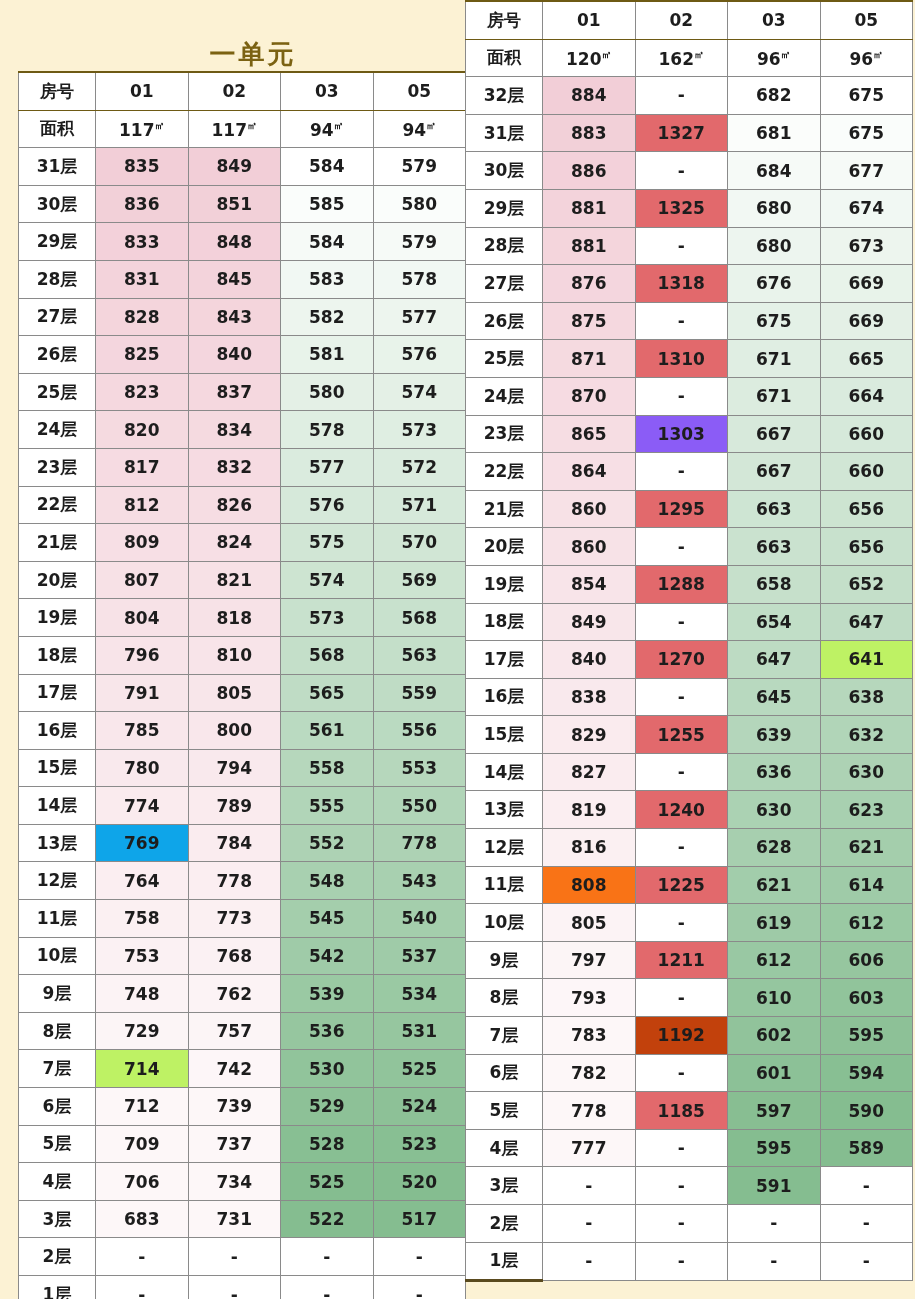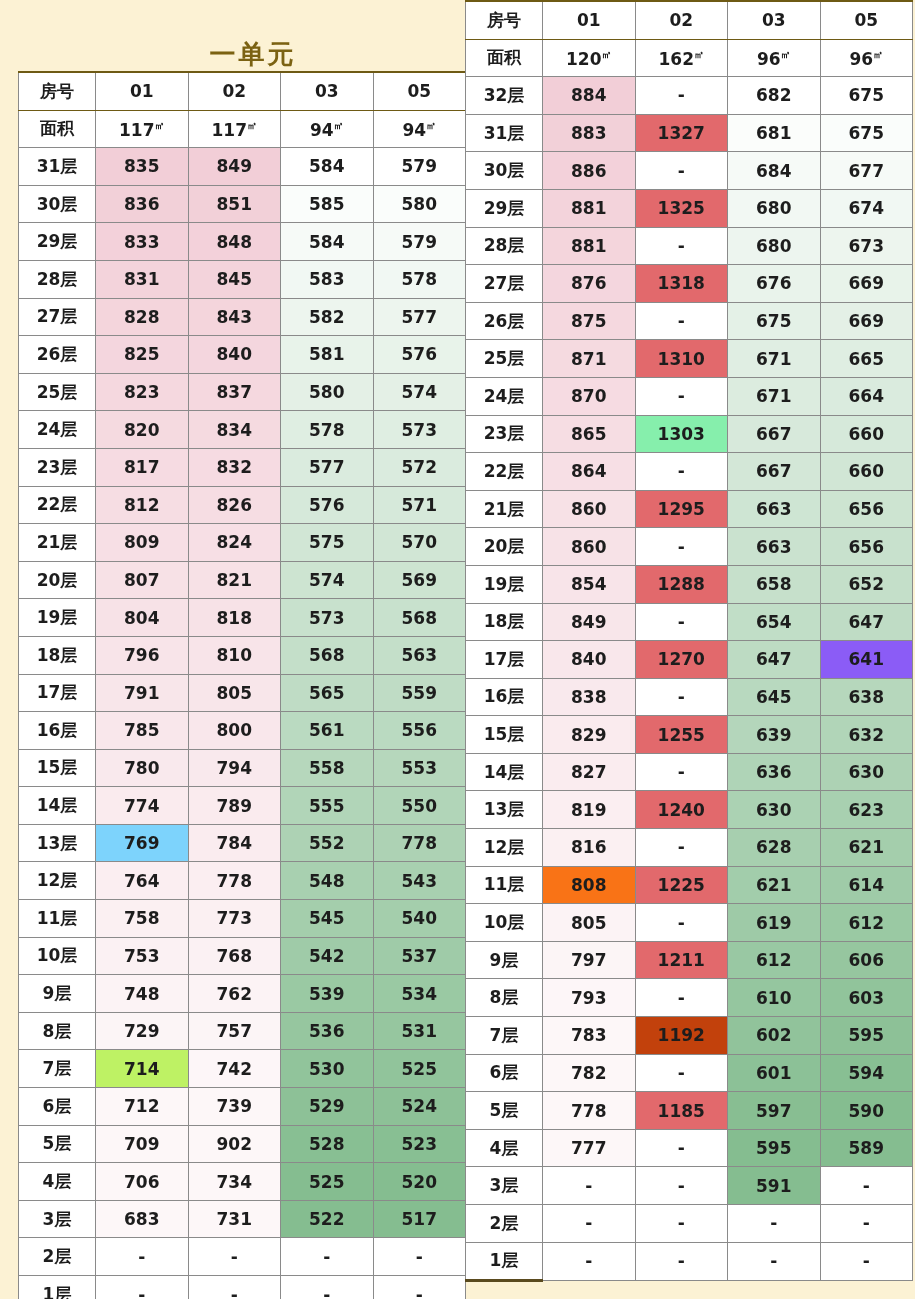--- a/index.html
+++ b/index.html
@@ -272,21 +272,21 @@
           </tr>
           <tr class="data-row">
             <td class="floor">14层</td>
             <td class="" style="background:rgb(250,235,238)">774</td>
             <td class="" style="background:rgb(250,235,238)">789</td>
             <td class="" style="background:rgb(177,213,184)">555</td>
             <td class="" style="background:rgb(177,213,184)">550</td>
           </tr>
           <tr class="data-row">
             <td class="floor">13层</td>
-            <td class="" style="background:#7dd3fc">769</td>
+            <td class="" style="background:#0ea5e9">769</td>
             <td class="" style="background:rgb(250,236,239)">784</td>
             <td class="" style="background:rgb(173,210,180)">552</td>
             <td class="" style="background:rgb(173,210,180)">778</td>
           </tr>
           <tr class="data-row">
             <td class="floor">12层</td>
             <td class="" style="background:rgb(251,238,241)">764</td>
             <td class="" style="background:rgb(251,238,241)">778</td>
             <td class="" style="background:rgb(168,208,176)">548</td>
             <td class="" style="background:rgb(168,208,176)">543</td>
@@ -329,21 +329,21 @@
           <tr class="data-row">
             <td class="floor">6层</td>
             <td class="" style="background:rgb(253,247,248)">712</td>
             <td class="" style="background:rgb(253,247,248)">739</td>
             <td class="" style="background:rgb(141,193,151)">529</td>
             <td class="" style="background:rgb(141,193,151)">524</td>
           </tr>
           <tr class="data-row">
             <td class="floor">5层</td>
             <td class="" style="background:rgb(253,247,248)">709</td>
-            <td class="" style="background:rgb(253,247,248)">902</td>
+            <td class="" style="background:rgb(253,247,248)">737</td>
             <td class="" style="background:rgb(136,191,147)">528</td>
             <td class="" style="background:rgb(136,191,147)">523</td>
           </tr>
           <tr class="data-row">
             <td class="floor">4层</td>
             <td class="" style="background:rgb(253,247,248)">706</td>
             <td class="" style="background:rgb(253,247,248)">734</td>
             <td class="" style="background:rgb(133,189,144)">525</td>
             <td class="" style="background:rgb(133,189,144)">520</td>
           </tr>
@@ -448,21 +448,21 @@
           <tr class="data-row">
             <td class="floor">24层</td>
             <td class="" style="background:rgb(246,219,226)">870</td>
             <td class="dash" style="background:#ffffff">-</td>
             <td class="" style="background:rgb(220,236,223)">671</td>
             <td class="" style="background:rgb(218,235,222)">664</td>
           </tr>
           <tr class="data-row">
             <td class="floor">23层</td>
             <td class="" style="background:rgb(246,221,227)">865</td>
-            <td class="" style="background:#86efac">1303</td>
+            <td class="" style="background:#8b5cf6">1303</td>
             <td class="" style="background:rgb(215,233,219)">667</td>
             <td class="" style="background:rgb(214,233,218)">660</td>
           </tr>
           <tr class="data-row">
             <td class="floor">22层</td>
             <td class="" style="background:rgb(247,223,229)">864</td>
             <td class="dash" style="background:#ffffff">-</td>
             <td class="" style="background:rgb(211,231,215)">667</td>
             <td class="" style="background:rgb(209,230,213)">660</td>
           </tr>
@@ -492,21 +492,21 @@
             <td class="" style="background:rgb(248,230,234)">849</td>
             <td class="dash" style="background:#ffffff">-</td>
             <td class="" style="background:rgb(193,222,199)">654</td>
             <td class="" style="background:rgb(191,220,197)">647</td>
           </tr>
           <tr class="data-row">
             <td class="floor">17层</td>
             <td class="" style="background:rgb(249,231,235)">840</td>
             <td class="" style="background:#e2696c">1270</td>
             <td class="" style="background:rgb(189,219,195)">647</td>
-            <td class="" style="background:#8b5cf6">641</td>
+            <td class="" style="background:#bef264">641</td>
           </tr>
           <tr class="data-row">
             <td class="floor">16层</td>
             <td class="" style="background:rgb(249,233,237)">838</td>
             <td class="dash" style="background:#ffffff">-</td>
             <td class="" style="background:rgb(184,217,191)">645</td>
             <td class="" style="background:rgb(182,215,188)">638</td>
           </tr>
           <tr class="data-row">
             <td class="floor">15层</td>

